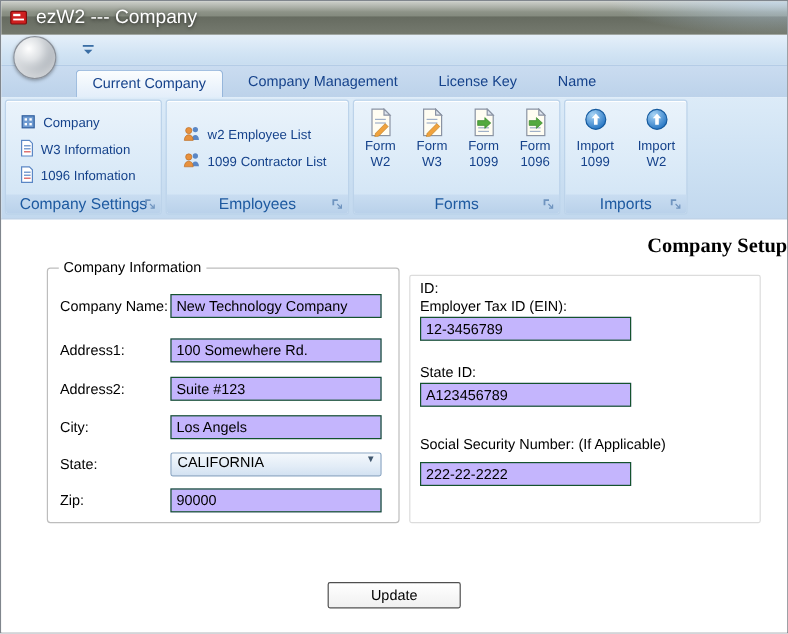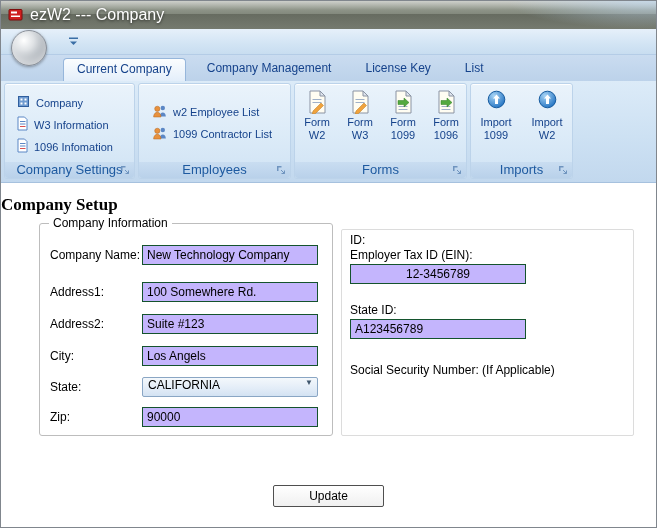--- a/index.html
+++ b/index.html
@@ -86,21 +86,21 @@
   }
   .big-btn {
     position:absolute; top:4px; width:42px; text-align:center; cursor:pointer;
     color:#15428b; font-size:11px; line-height:13px;
   }
   .big-btn .bicon { display:block; height:28px; padding-top:2px; }
 
   
   .main { position:absolute; left:0; top:182px; width:100%; height:346px; background:#fff; }
   .page-title {
-    position:absolute; top:12px; left:0; width:100%; text-align:left;
+    position:absolute; top:12px; left:0; width:100%; text-align:right;
     font-family:"Liberation Serif", serif; font-weight:bold; font-size:17px; color:#000;
   }
   .groupbox {
     position:absolute; border:1px solid #bdbdbd; border-radius:3px;
   }
   .groupbox .legend {
     position:absolute; top:-8px; left:9px; background:#fff; padding:0 4px; font-size:12px; color:#000;
   }
   .idpanel { position:absolute; border:1px solid #dcdcdc; border-radius:2px; }
   .lbl { position:absolute; font-size:12px; color:#000; white-space:nowrap; }
@@ -147,21 +147,21 @@
         <path d="M2 4.5l3.5 3.5L9 4.5z" fill="#3a6ea5"></path>
       </svg>
     </span>
   </div>
 
   <div class="tabrow">
     <div class="tabs">
       <div class="tab active">Current Company</div>
       <div class="tab">Company Management</div>
       <div class="tab">License Key</div>
-      <div class="tab">List</div>
+      <div class="tab">Name</div>
     </div>
   </div>
 
   <div class="ribbon">
 
     <div class="rgroup" style="left:3px; width:131px;">
       <div class="ribbon-item" style="left:8px; top:9px;">
         <span>
           <svg width="15" height="15" viewBox="0 0 15 15">
             <rect x="2.5" y="2.5" width="10" height="10" fill="#6f9bd1" stroke="#2f5e9e"></rect>
@@ -368,24 +368,25 @@
       </div>
 
       <span class="lbl" style="left:10px; top:186px;">Zip:</span>
       <input class="field" style="left: 102px; top: 183px; width: 176px;" value="90000">
     </div>
 
     <div class="idpanel" style="left:340px; top:46px; width:293px; height:207px;">
       <span class="lbl" style="left:8px; top:3px;">ID:</span>
 
       <span class="lbl" style="left:8px; top:18px;">Employer Tax ID (EIN):</span>
-      <input class="field" style="left: 8px; top: 34px; width: 176px; text-align: center;" value="12-3456789">
+      <input class="field" style="left: 8px; top: 34px; width: 176px;" value="12-3456789">
 
       <span class="lbl" style="left:8px; top:73px;">State ID:</span>
       <input class="field" style="left: 8px; top: 89px; width: 176px;" value="A123456789">
 
       <span class="lbl" style="left:8px; top:133px;">Social Security Number: (If Applicable)</span>
+      <input class="field" style="left: 8px; top: 155px; width: 176px;" value="222-22-2222">
     </div>
 
     <button class="update-btn">Update</button>
   </div>
 
 </div>
 
 </body></html>

